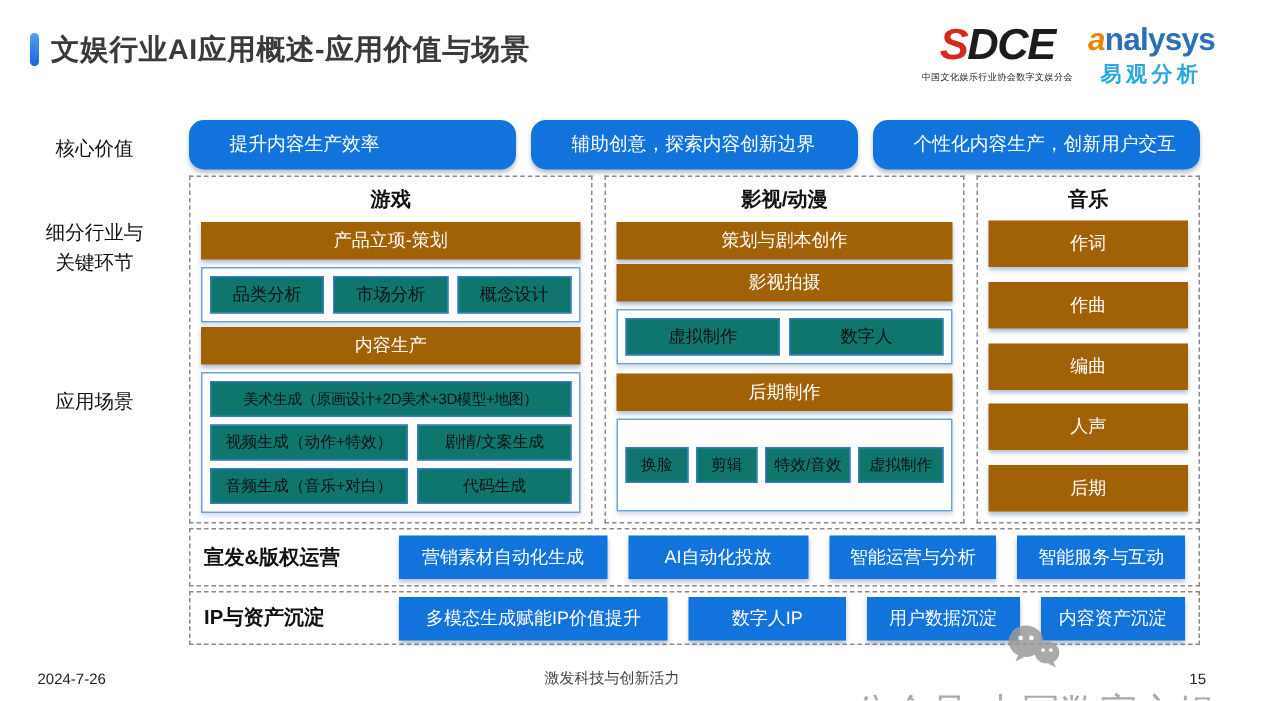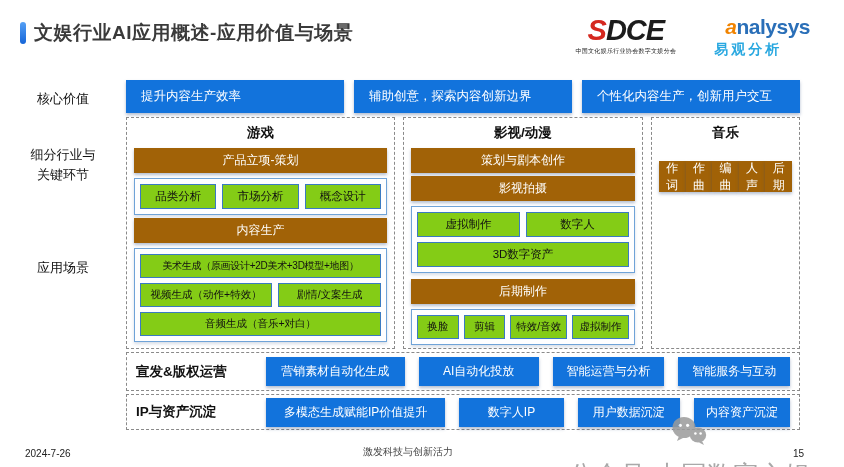--- a/index.html
+++ b/index.html
@@ -11,48 +11,48 @@
   .header { position:absolute; left:20px; top:12px; right:6px; display:flex; align-items:flex-start; }
   .title-wrap { display:flex; align-items:center; gap:8px; margin-top:8px; }
   .accent { width:6px; height:22px; border-radius:3px; background:linear-gradient(#55a0f5,#1565d8); }
   .page-title { font-size:19px; font-weight:bold; color:#3a3a3a; letter-spacing:0.5px; }
   .logos { margin-left:auto; display:flex; align-items:flex-start; gap:10px; padding-top:4px; }
   .sdce { text-align:center; }
   .sdce-word { font-style:italic; font-weight:900; font-size:29px; letter-spacing:-1px; line-height:1; color:#1c1c1c; font-family:"Liberation Sans",sans-serif; }
   .sdce-word .s-red { color:#d5281f; }
   .sdce-sub { font-size:6px; color:#222; margin-top:2px; letter-spacing:0.3px; }
   .analysys { text-align:center; line-height:1; }
-  .ana-word { font-size:21px; font-weight:bold; color:#2a6fb8; letter-spacing:-0.5px;margin-left:39px; }
+  .ana-word { font-size:21px; font-weight:bold; color:#2a6fb8; letter-spacing:-0.5px; }
   .ana-word .a-orange { color:#f08300; font-style:italic; }
   .ana-sub { font-size:14px; font-weight:bold; color:#29a8e0; letter-spacing:3px; margin-top:5px; }
 
   
   .gutter-label { position:absolute; left:0; width:126px; text-align:center; font-size:13px; color:#111; line-height:1.5; }
   .g-core { top:89px; }
   .g-industry { top:145px; }
   .g-scenario { top:258px; }
 
   
   .core-row { position:absolute; left:126px; top:80px; width:674px; height:33px; display:flex; gap:10px; }
-  .core-box { flex:1; background:#1273dc; color:#fff; font-size:12.5px; display:flex; align-items:center; padding-left:15px; box-shadow:0 2px 3px rgba(40,70,120,.35); }
+  .core-box { flex:1; background:#1273dc; color:#fff; font-size:12.5px; display:flex; align-items:center; padding-left:27px; box-shadow:0 2px 3px rgba(40,70,120,.35);border-radius:10px; }
 
   
   .columns { position:absolute; left:126px; top:117px; width:674px; height:232px; display:flex; gap:8px; }
   .col { border:1px dashed #8a8a8a; background:#fff; padding:4px 7px 7px; display:flex; flex-direction:column; }
   .col-game { width:269px; }
   .col-film { width:240px; }
   .col-music { flex:1; }
   .col-title { text-align:center; font-weight:bold; font-size:13.5px; color:#111; padding:2px 0 3px; }
   .bar { background:#a16207; color:#fff; font-size:12px; text-align:center; padding:4px 2px; box-shadow:0 2px 3px rgba(40,70,120,.35); margin-top:3px; }
   .group { border:1px solid #6fa3d8; background:#fefeff; padding:5px; margin-top:5px; box-shadow:0 2px 3px rgba(40,70,120,.18); display:flex; flex-direction:column; gap:5px; }
   .group-row { display:flex; gap:6px; }
-  .chip { background:#84cc16; border:1px solid #3a7ac2; color:#111; font-size:11.5px; text-align:center; padding:4px 1px; flex:1; white-space:nowrap; overflow:hidden; }
+  .chip { background:#0f766e; border:1px solid #3a7ac2; color:#111; font-size:11.5px; text-align:center; padding:4px 1px; flex:1; white-space:nowrap; overflow:hidden; }
   .chip.tight { font-size:10.5px; }
   .chip.xtight { font-size:10px; letter-spacing:-0.3px; }
-  .music-stack { flex:1; display:flex; justify-content:space-between; margin-top:16px; }
+  .music-stack { flex:1; display:flex; flex-direction:column; justify-content:space-between; margin-top:2px; }
   .music-bar { height:31px; display:flex; align-items:center; justify-content:center; margin-top:0; }
 
   
   .brow { position:absolute; left:126px; width:674px; border:1px dashed #8a8a8a; background:#fff; display:flex; align-items:center; padding:4px 9px; gap:14px; }
   .brow-a { top:352px; height:39px; }
   .brow-b { top:394px; height:36px; }
   .brow-label { font-weight:bold; font-size:13.5px; color:#111; width:116px; flex:none; }
   .bbox { background:#1273dc; color:#fff; font-size:12px; text-align:center; padding:6px 2px; box-shadow:0 2px 3px rgba(40,70,120,.35); white-space:nowrap; overflow:hidden; }
 
   
@@ -114,35 +114,33 @@
       <div class="group" style="flex:1; justify-content:space-between;">
         <div class="group-row">
           <div class="chip xtight">美术生成（原画设计+2D美术+3D模型+地图）</div>
         </div>
         <div class="group-row">
           <div class="chip tight" style="flex:1.3;">视频生成（动作+特效）</div>
           <div class="chip tight">剧情/文案生成</div>
         </div>
         <div class="group-row">
           <div class="chip tight" style="flex:1.3;">音频生成（音乐+对白）</div>
+          <div class="chip tight">代码生成</div>
         </div>
       </div>
     </div>
 
     <div class="col col-film">
       <div class="col-title">影视/动漫</div>
       <div class="bar">策划与剧本创作</div>
       <div class="bar">影视拍摄</div>
       <div class="group">
         <div class="group-row">
           <div class="chip">虚拟制作</div>
           <div class="chip">数字人</div>
-        </div>
-        <div class="group-row">
-          <div class="chip">3D数字资产</div>
         </div>
       </div>
       <div class="bar" style="margin-top:6px;">后期制作</div>
       <div class="group" style="flex:1; justify-content:center;">
         <div class="group-row" style="gap:5px;">
           <div class="chip tight" style="flex:0.82;">换脸</div>
           <div class="chip tight" style="flex:0.82;">剪辑</div>
           <div class="chip tight" style="flex:1.15;">特效/音效</div>
           <div class="chip tight" style="flex:1.15;">虚拟制作</div>
         </div>

